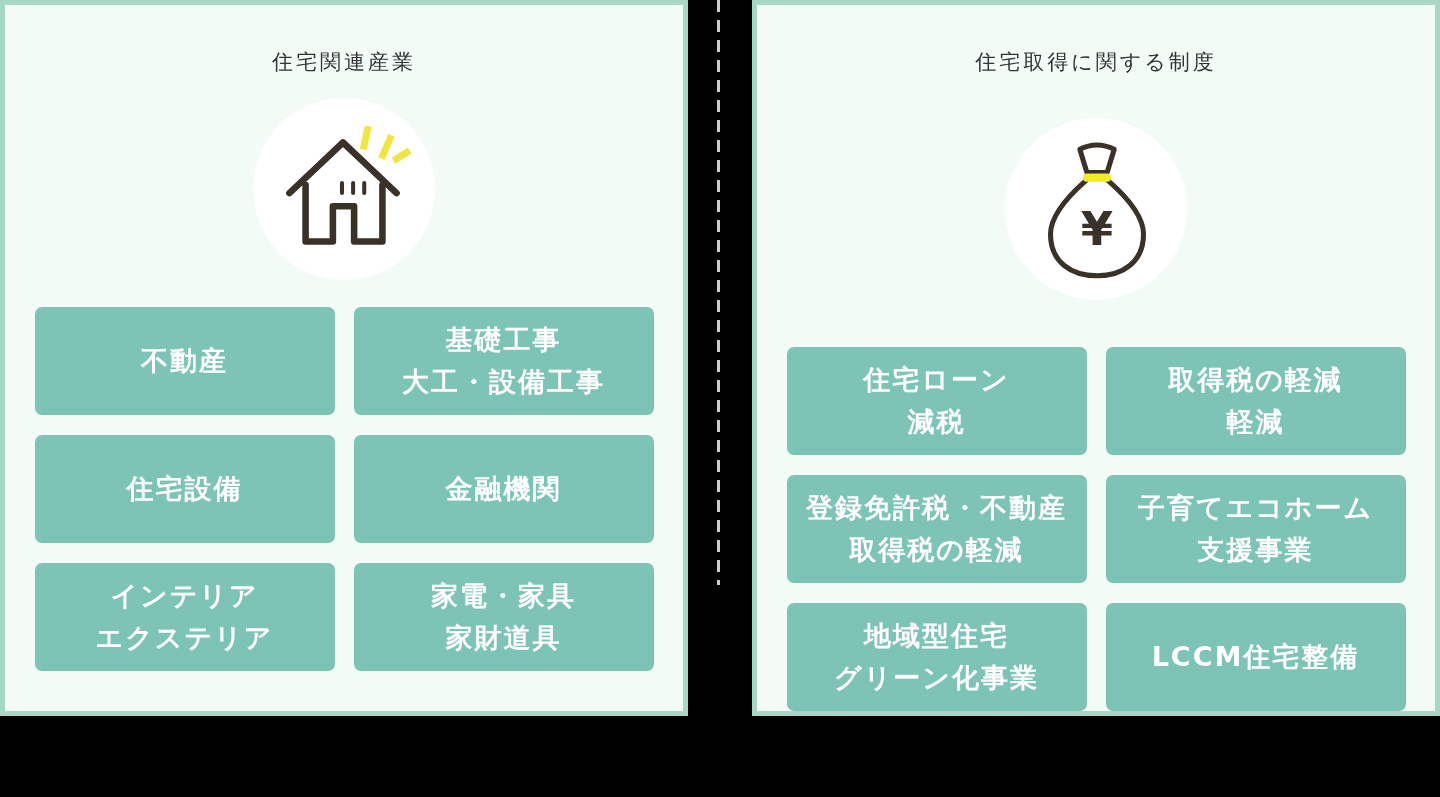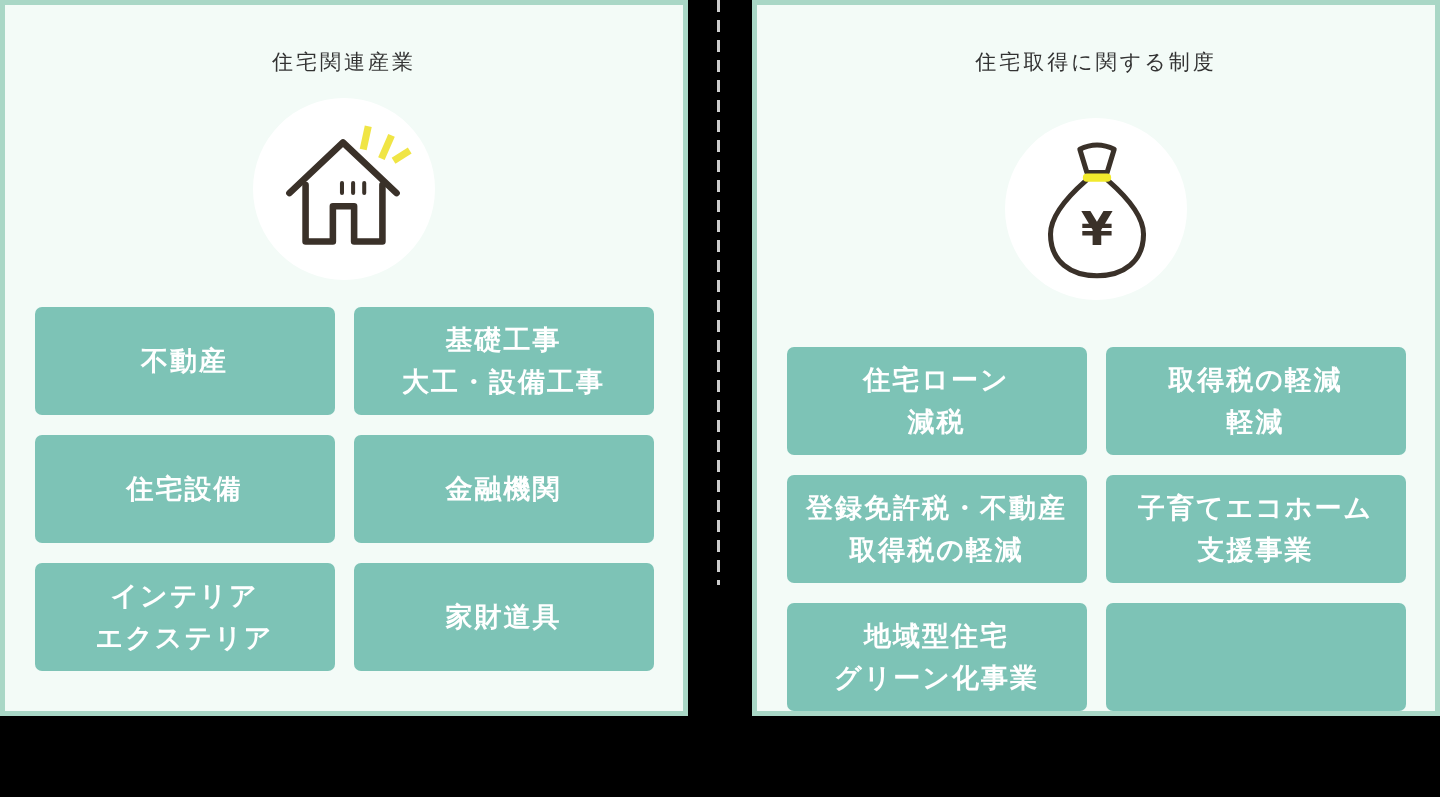--- a/index.html
+++ b/index.html
@@ -74,20 +74,21 @@
           <span>住宅設備</span>
         </div>
         <div class="box">
           <span>金融機関</span>
         </div>
         <div class="box">
           <span>インテリア</span>
           <span>エクステリア</span>
         </div>
         <div class="box">
+          <span>家電・家具</span>
           <span>家財道具</span>
         </div>
       </div>
   </section>
 
   <div class="divider"></div>
 
   <section class="panel right">
     <h2 class="panel-title">住宅取得に関する制度</h2>
     <div class="icon-circle">
@@ -115,17 +116,18 @@
         </div>
         <div class="box">
           <span>子育てエコホーム</span>
           <span>支援事業</span>
         </div>
         <div class="box">
           <span>地域型住宅</span>
           <span>グリーン化事業</span>
         </div>
         <div class="box">
+          <span>LCCM住宅整備</span>
         </div>
       </div>
   </section>
 
 </div>
 
 </body></html>

